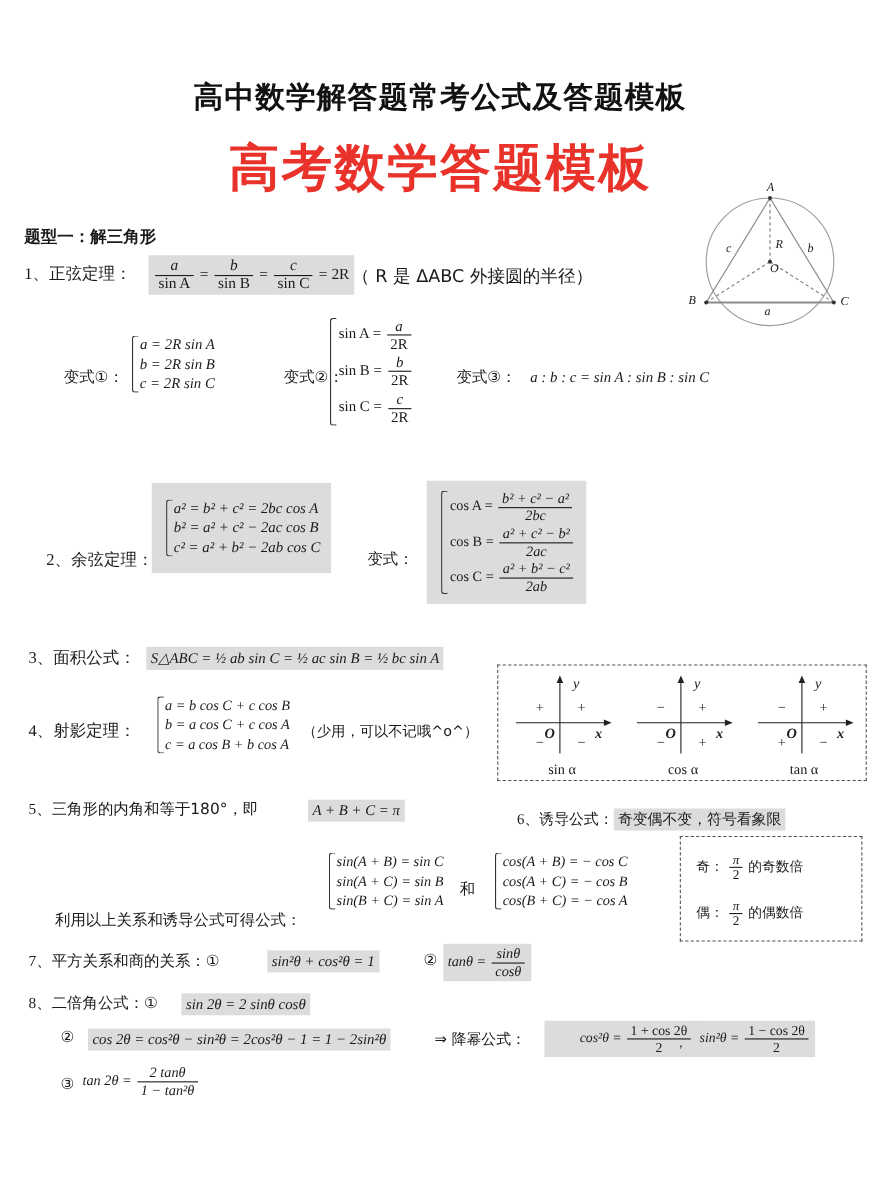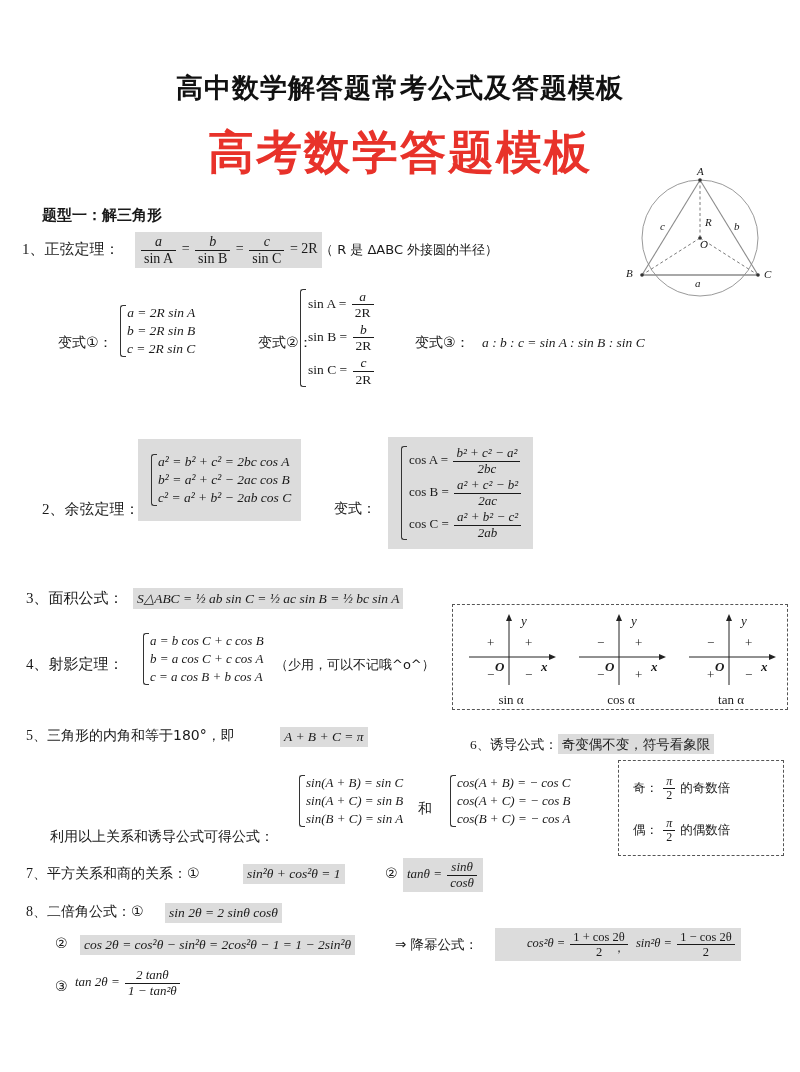--- a/index.html
+++ b/index.html
@@ -35,21 +35,21 @@
   }
 
   
   .cn { font-family:"DejaVu Sans","Liberation Sans",sans-serif; font-weight:700; }
   .cnr { font-family:"DejaVu Sans","Liberation Sans",sans-serif; font-weight:400; }
   .mi { font-style:italic; font-family:"Liberation Serif",serif; }
   .mr { font-family:"Liberation Serif",serif; }
   .hl { background:#dcdcdc; padding:2px 4px; }
 
   .sec-head {
-    position:absolute; font-size:15px;margin-left:20px;
+    position:absolute; font-size:15px;
   }
   .row-label { position:absolute; font-size:15px; white-space:nowrap; }
 
   
   .frac { display:inline-block; vertical-align:middle; text-align:center; line-height:1.12; margin:0 2px; }
   .frac .num { display:block; padding:0 3px; border-bottom:1px solid #1a1a1a; }
   .frac .den { display:block; padding:0 3px; }
 
   
   .brace-grp { display:inline-flex; align-items:stretch; vertical-align:middle; }
@@ -128,21 +128,21 @@
     <span class="mr">1、</span><span class="cnr">正弦定理：</span>
   </div>
   <div class="eqbox hl" style="left:135px; top:232px; font-size:14px;">
     <span class="frac"><span class="num mi">a</span><span class="den mr">sin A</span></span>
     <span class="mr">=</span>
     <span class="frac"><span class="num mi">b</span><span class="den mr">sin B</span></span>
     <span class="mr">=</span>
     <span class="frac"><span class="num mi">c</span><span class="den mr">sin C</span></span>
     <span class="mr">= 2R</span>
   </div>
-  <div class="eqbox cnr" style="left:320px; top:241px; font-size:13px;">（ R 是 ΔABC 外接圆的半径）</div>
+  <div class="eqbox cnr" style="left:320px; top:241px; font-size:16px;">（ R 是 ΔABC 外接圆的半径）</div>
 
   <div class="row-label cnr" style="left:58px; top:334px; font-size:14px;">变式①：</div>
   <div class="eqbox" style="left:117px; top:304px; font-size:13.5px;text-align:right;">
     <span class="brace-grp">
         <span class="brace"></span>
         <span class="lines">
       <div class="mi">a = 2R sin A</div>
       <div class="mi">b = 2R sin B</div>
       <div class="mi">c = 2R sin C</div>
     </span>

